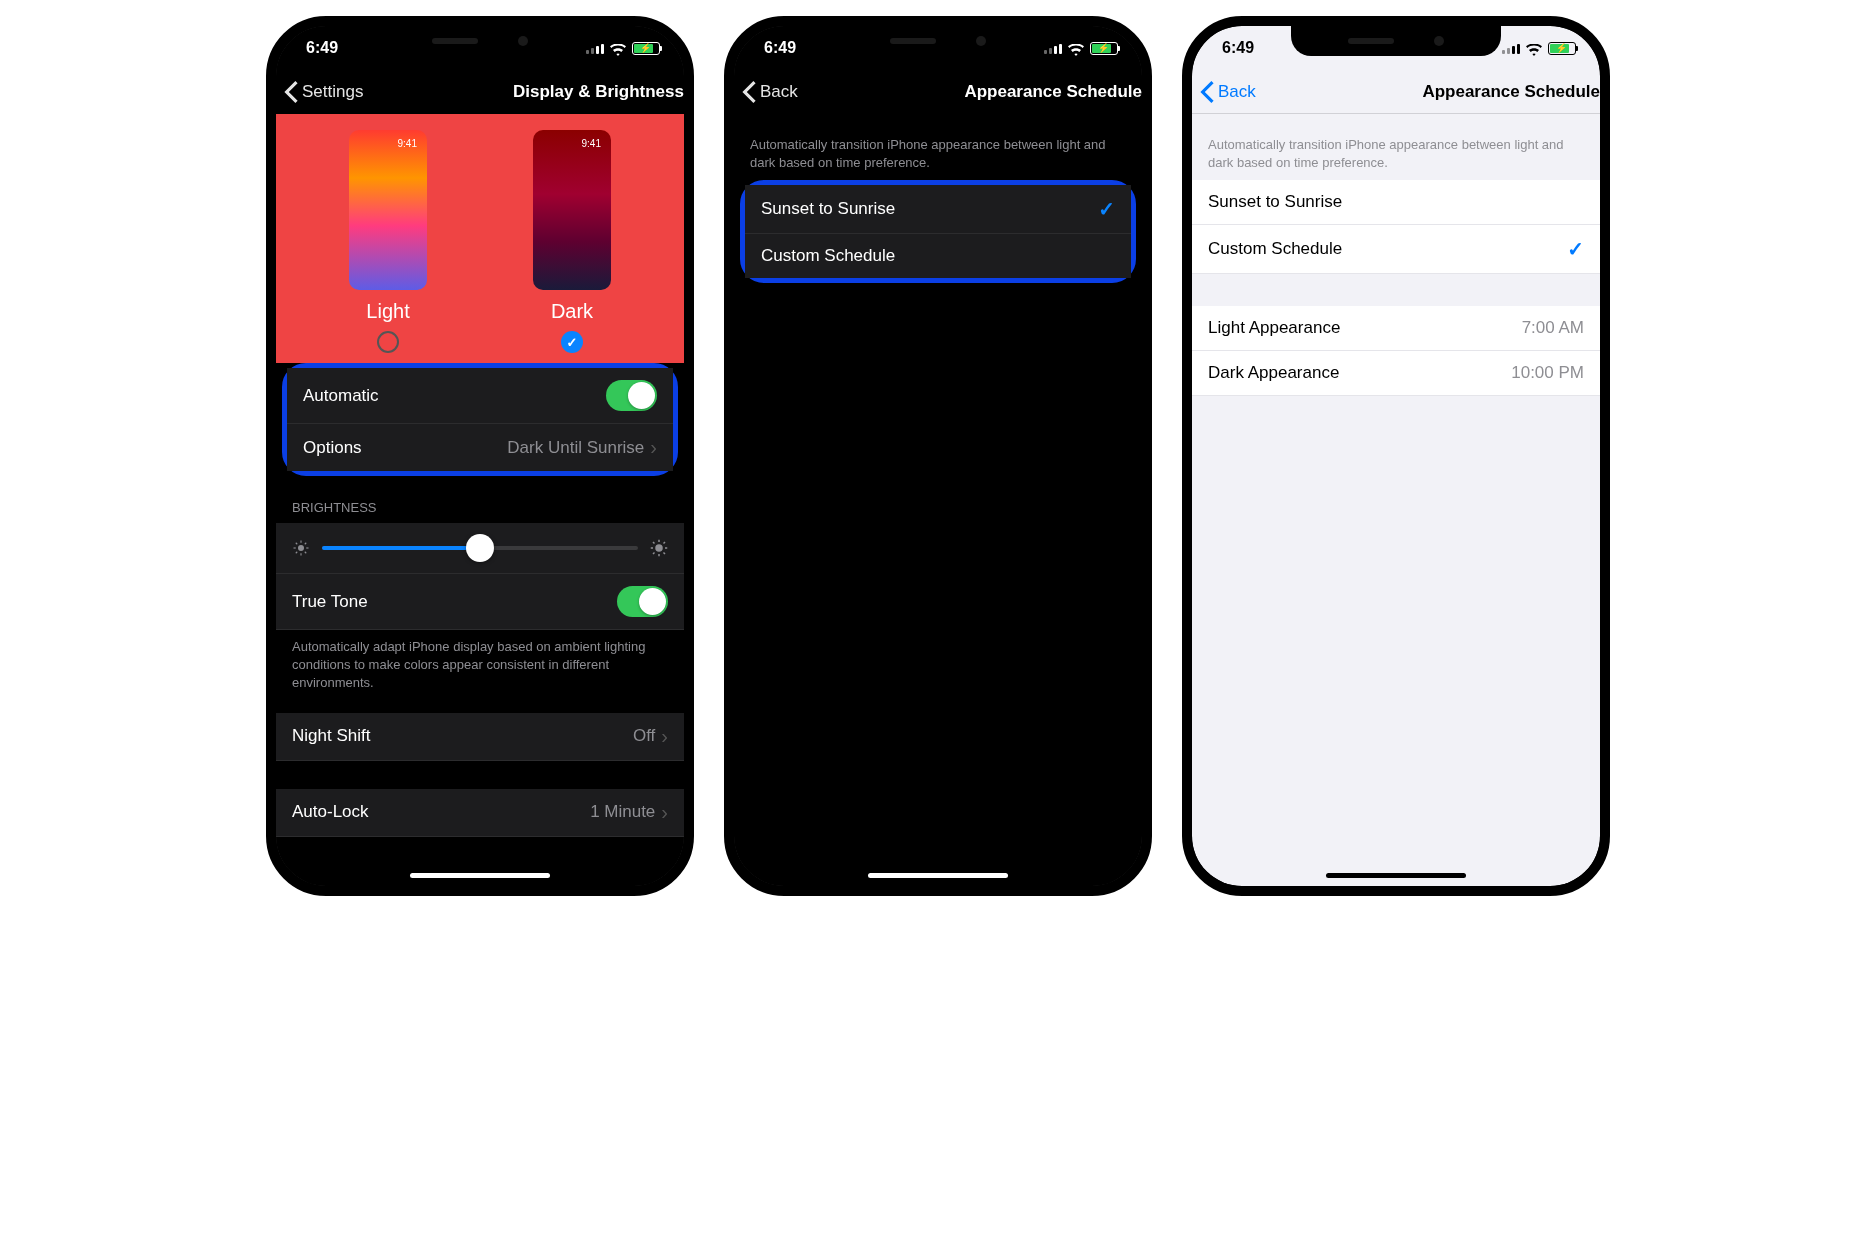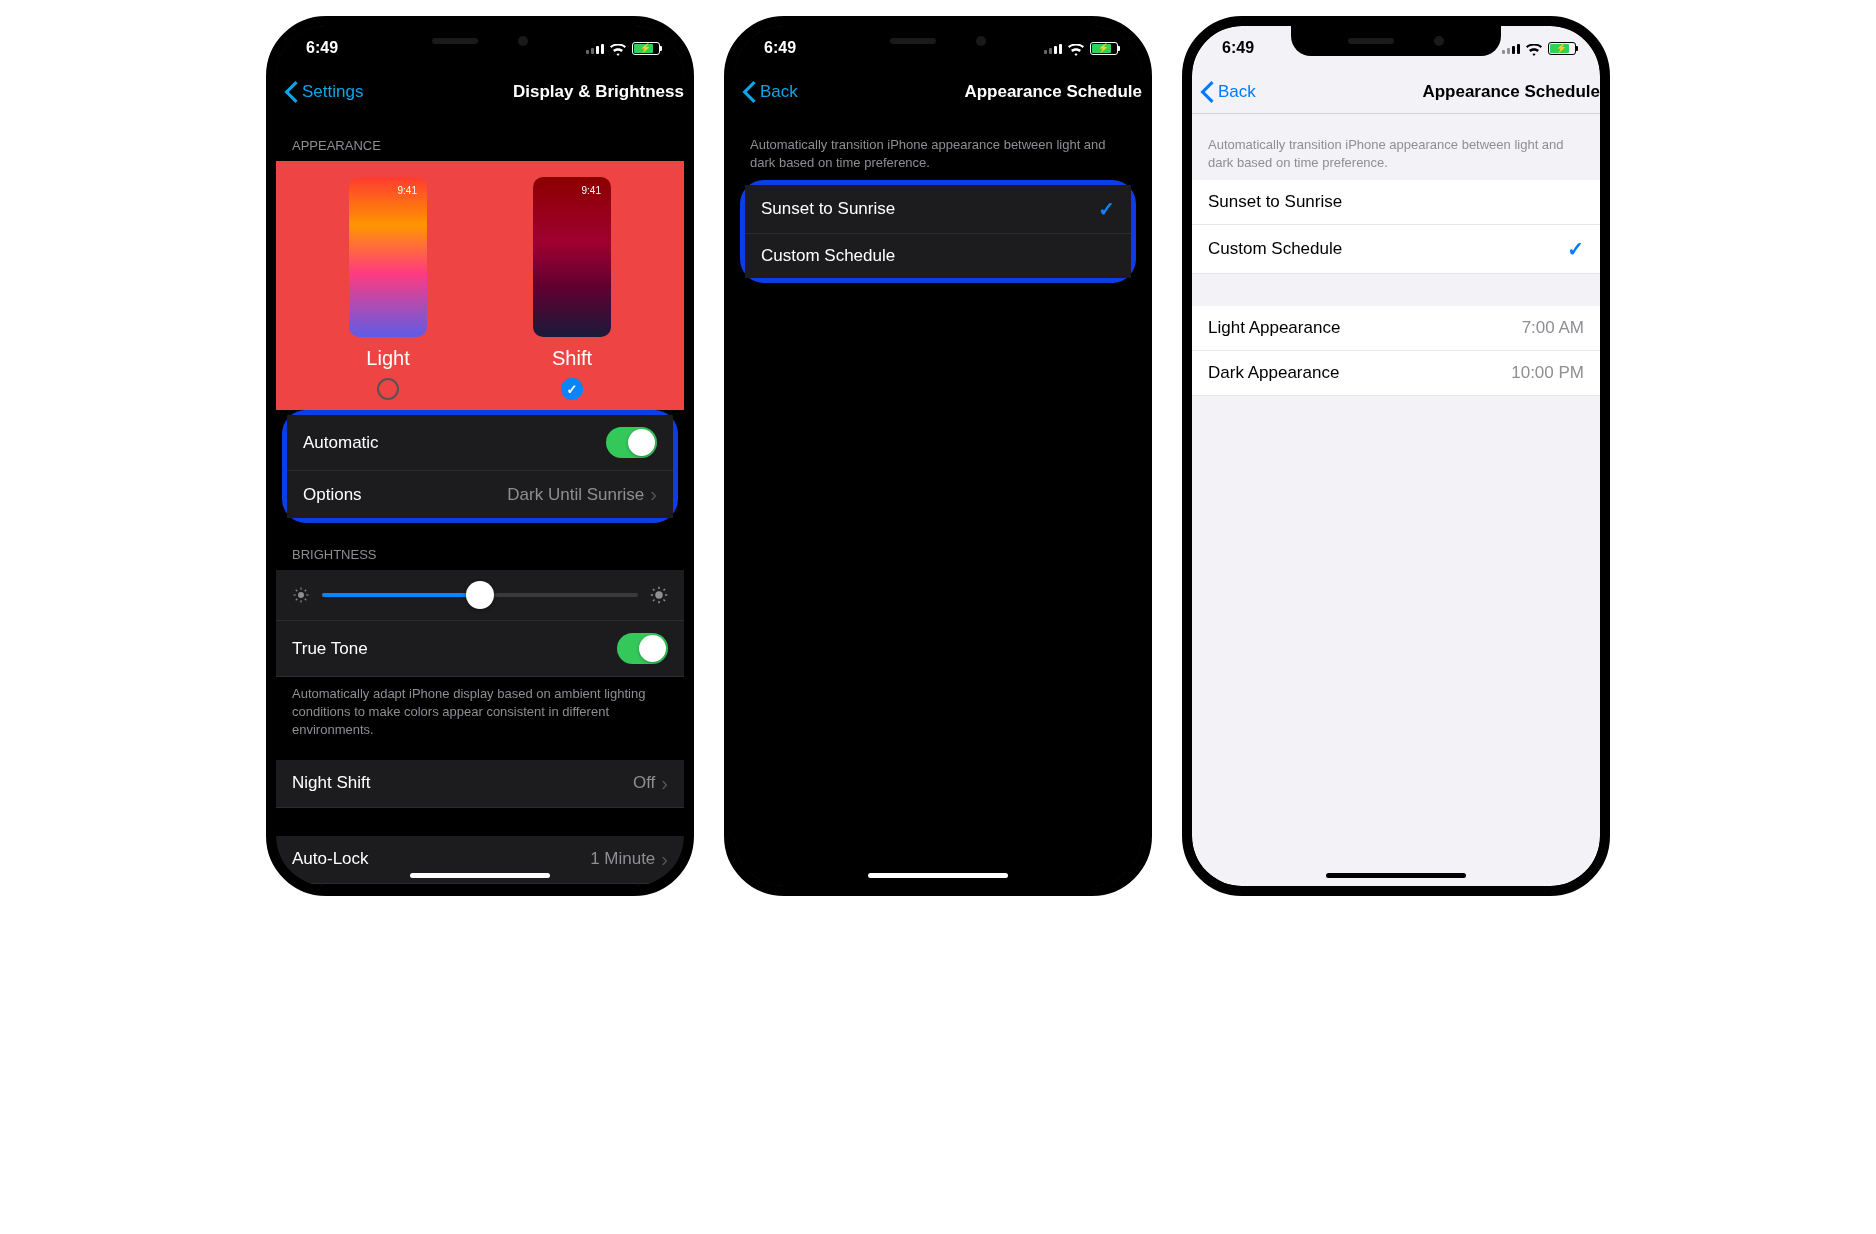--- a/index.html
+++ b/index.html
@@ -73,21 +73,21 @@
   .battery-bolt { position:absolute; inset:0; display:flex; align-items:center; justify-content:center; color:#000; font-size:9px;}
   
   .navbar {
     height: 44px;
     display:flex;
     align-items:center;
     padding: 0 8px;
     position:relative;
   }
   .nav-back {
-    color:#0ea5e9;
+    color:#e5e5e5;
     font-size:17px;
     display:flex;
     align-items:center;
     cursor:pointer;
     z-index:2;
   }
   .nav-back svg { width:14px; height:22px; margin-right:4px; }
   .nav-title {
     position:absolute;
     left:0; right:0;
@@ -197,34 +197,33 @@
     <div class="navbar">
       <div class="nav-back">
         <svg viewBox="0 0 12 20">
             <path fill="currentColor" d="M10 0L0 10l10 10 2-2-8-8 8-8z"></path>
           </svg>
         <span>Settings</span>
       </div>
       <div class="nav-title">Display &amp; Brightness</div>
     </div>
     <div class="content">
-      <div class="section-header">APPEARANCE</div>
       <div class="appearance-row">
         <div class="app-option">
           <div class="app-thumb light-thumb">
               <span class="app-thumb-time">9:41</span>
             </div>
           <div class="app-label">Light</div>
           <div class="radio-ring off"></div>
         </div>
         <div class="app-option">
           <div class="app-thumb dark-thumb">
               <span class="app-thumb-time">9:41</span>
             </div>
-          <div class="app-label">Shift</div>
+          <div class="app-label">Dark</div>
           <div class="radio-ring on"></div>
         </div>
       </div>
 
       <div class="highlight-box">
         <div class="cell-group">
           <div class="cell">
             <span>Automatic</span>
             <div class="switch"></div>
           </div>

